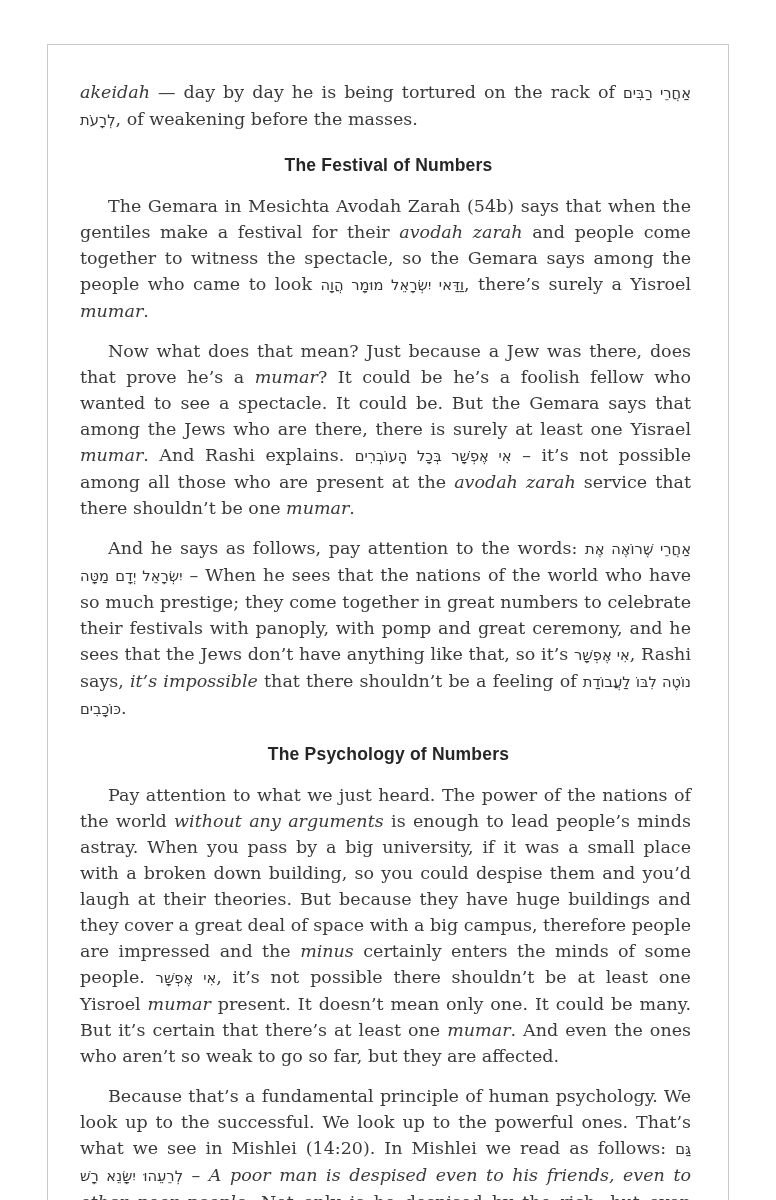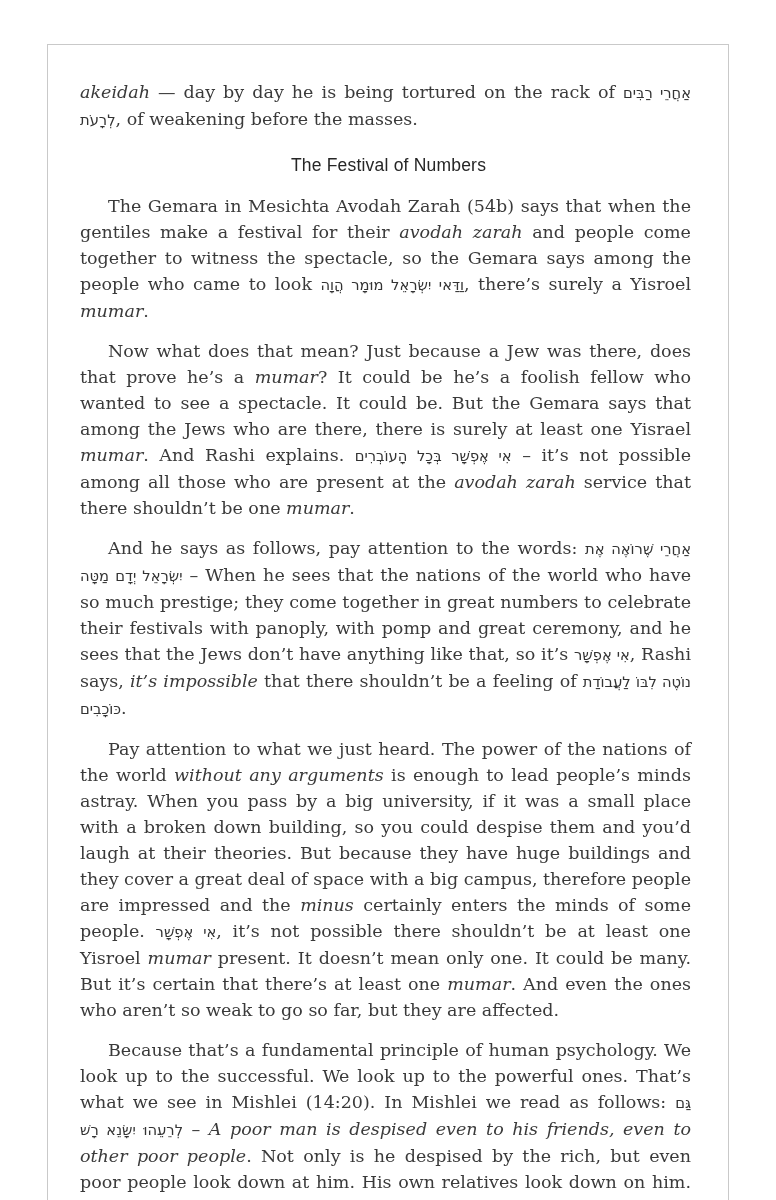--- a/index.html
+++ b/index.html
@@ -38,35 +38,36 @@
   p.para.noindent { text-indent: 0; }
   span.n { }
   span.i { font-style: italic; }
   span.h {
     font-family: "DejaVu Sans", sans-serif;
     font-size: 0.84em;
     color: #333333;
   }
   h3.heading {
     font-family: "Liberation Sans", sans-serif;
-    font-weight: normal;
+    font-weight: bold;
     font-size: 17.5px;
     color: #262626;
     text-align: center;
     margin: 22px 0 17px 0;
     letter-spacing: 0.2px;
   }
 </style>
 </head>
 <body>
 
 <div class="page">
   <div class="content">
       <p class="para noindent"><span class="i">akeidah</span><span class="n"> — day by day he is being tortured on the rack of </span><span class="h" dir="rtl">אַחֲרֵי רַבִּים לְרָעֹת</span><span class="n">, of weakening before the masses.</span></p>
       <h3 class="heading">The Festival of Numbers</h3>
       <p class="para"><span class="n">The Gemara in Mesichta Avodah Zarah (54b) says that when the gentiles make a festival for their </span><span class="i">avodah zarah</span><span class="n"> and people come together to witness the spectacle, so the Gemara says among the people who came to look </span><span class="h" dir="rtl">וַדַּאי יִשְׂרָאֵל מוּמָר הֲוָה</span><span class="n">, there’s surely a Yisroel </span><span class="i">mumar</span><span class="n">.</span></p>
       <p class="para"><span class="n">Now what does that mean? Just because a Jew was there, does that prove he’s a </span><span class="i">mumar</span><span class="n">? It could be he’s a foolish fellow who wanted to see a spectacle. It could be. But the Gemara says that among the Jews who are there, there is surely at least one Yisrael </span><span class="i">mumar</span><span class="n">. And Rashi explains. </span><span class="h" dir="rtl">אִי אֶפְשָׁר בְּכָל הָעוֹבְרִים</span><span class="n"> – it’s not possible among all those who are present at the </span><span class="i">avodah zarah</span><span class="n"> service that there shouldn’t be one </span><span class="i">mumar</span><span class="n">.</span></p>
       <p class="para"><span class="n">And he says as follows, pay attention to the words: </span><span class="h" dir="rtl">אַחֲרֵי שֶׁרוֹאֶה אֶת יִשְׂרָאֵל יְדָם מַטָּה</span><span class="n"> – When he sees that the nations of the world who have so much prestige; they come together in great numbers to celebrate their festivals with panoply, with pomp and great ceremony, and he sees that the Jews don’t have anything like that, so it’s </span><span class="h" dir="rtl">אִי אֶפְשָׁר</span><span class="n">, Rashi says, </span><span class="i">it’s impossible</span><span class="n"> that there shouldn’t be a feeling of </span><span class="h" dir="rtl">נוֹטֶה לִבּוֹ לַעֲבוֹדַת כּוֹכָבִים</span><span class="n">.</span></p>
+      <h3 class="heading">The Psychology of Numbers</h3>
       <p class="para"><span class="n">Pay attention to what we just heard. The power of the nations of the world </span><span class="i">without any arguments</span><span class="n"> is enough to lead people’s minds astray. When you pass by a big university, if it was a small place with a broken down building, so you could despise them and you’d laugh at their theories. But because they have huge buildings and they cover a great deal of space with a big campus, therefore people are impressed and the </span><span class="i">minus</span><span class="n"> certainly enters the minds of some people. </span><span class="h" dir="rtl">אִי אֶפְשָׁר</span><span class="n">, it’s not possible there shouldn’t be at least one Yisroel </span><span class="i">mumar</span><span class="n"> present. It doesn’t mean only one. It could be many. But it’s certain that there’s at least one </span><span class="i">mumar</span><span class="n">. And even the ones who aren’t so weak to go so far, but they are affected.</span></p>
       <p class="para"><span class="n">Because that’s a fundamental principle of human psychology. We look up to the successful. We look up to the powerful ones. That’s what we see in Mishlei (14:20). In Mishlei we read as follows: </span><span class="h" dir="rtl">גַּם לְרֵעֵהוּ יִשָּׂנֵא רָשׁ</span><span class="n"> – </span><span class="i">A poor man is despised even to his friends, even to other poor people</span><span class="n">. Not only is he despised by the rich, but even poor people look down at him. His own relatives look down on him. A </span></p>
     </div>
 
 </div>
 
 </body></html>

